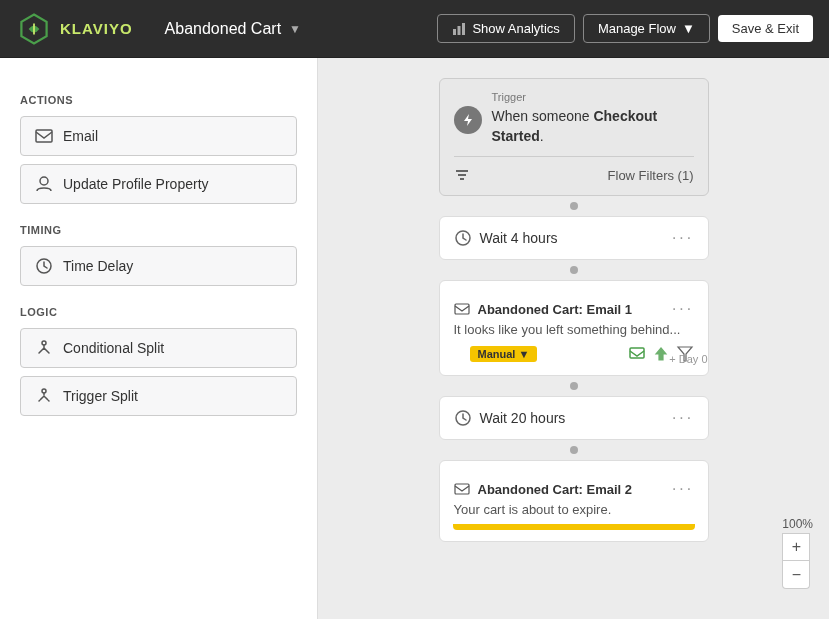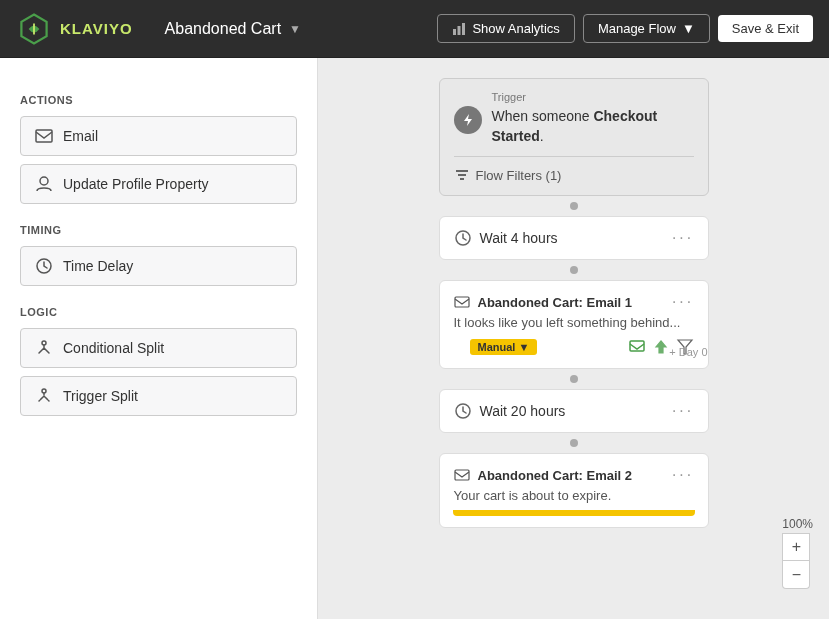--- a/index.html
+++ b/index.html
@@ -65,40 +65,41 @@
     .trigger-card {
       background: #e8e8e8; border: 1px solid #ccc; border-radius: 6px;
       width: 270px; padding: 12px 14px;
     }
     .trigger-label { font-size: 11px; color: #777; margin-bottom: 4px; }
     .trigger-text { font-size: 14px; color: #333; line-height: 1.4; }
     .trigger-text strong { font-weight: 700; }
     .flow-filters-row {
       display: flex; align-items: center; gap: 6px; margin-top: 10px;
       padding-top: 10px; border-top: 1px solid #ccc;
-      font-size: 13px; color: #555; cursor: pointer;
+      font-size: 13px; color: #555; cursor: pointer; justify-content: space-between;
     }
 
     
     .wait-card {
       display: flex; align-items: center; justify-content: space-between;
       padding: 12px 14px; background: #fff; border: 1px solid #ddd; border-radius: 6px;
       width: 270px; font-size: 14px; color: #333;
     }
     .wait-left { display: flex; align-items: center; gap: 8px; }
     .dots-menu { color: #999; font-size: 16px; cursor: pointer; letter-spacing: 2px; }
 
     
     .email-card {
       background: #fff; border: 1px solid #ddd; border-radius: 6px;
       width: 270px; padding: 12px 14px;
     }
     .email-card-header {
       display: flex; align-items: center; justify-content: space-between;
       margin-bottom: 4px;
+      margin-top: 7px;
     }
     .email-card-title-row { display: flex; align-items: center; gap: 8px; }
     .email-card-title { font-size: 13px; font-weight: 600; color: #333; }
     .email-card-body { font-size: 13px; color: #555; margin-bottom: 8px; }
     .email-card-footer {
       display: flex; align-items: center; justify-content: space-between; padding-left: 16px;
     }
     .manual-badge {
       background: #f5c400; color: #333; font-size: 11px; font-weight: 600;
       padding: 2px 8px; border-radius: 3px; cursor: pointer;

